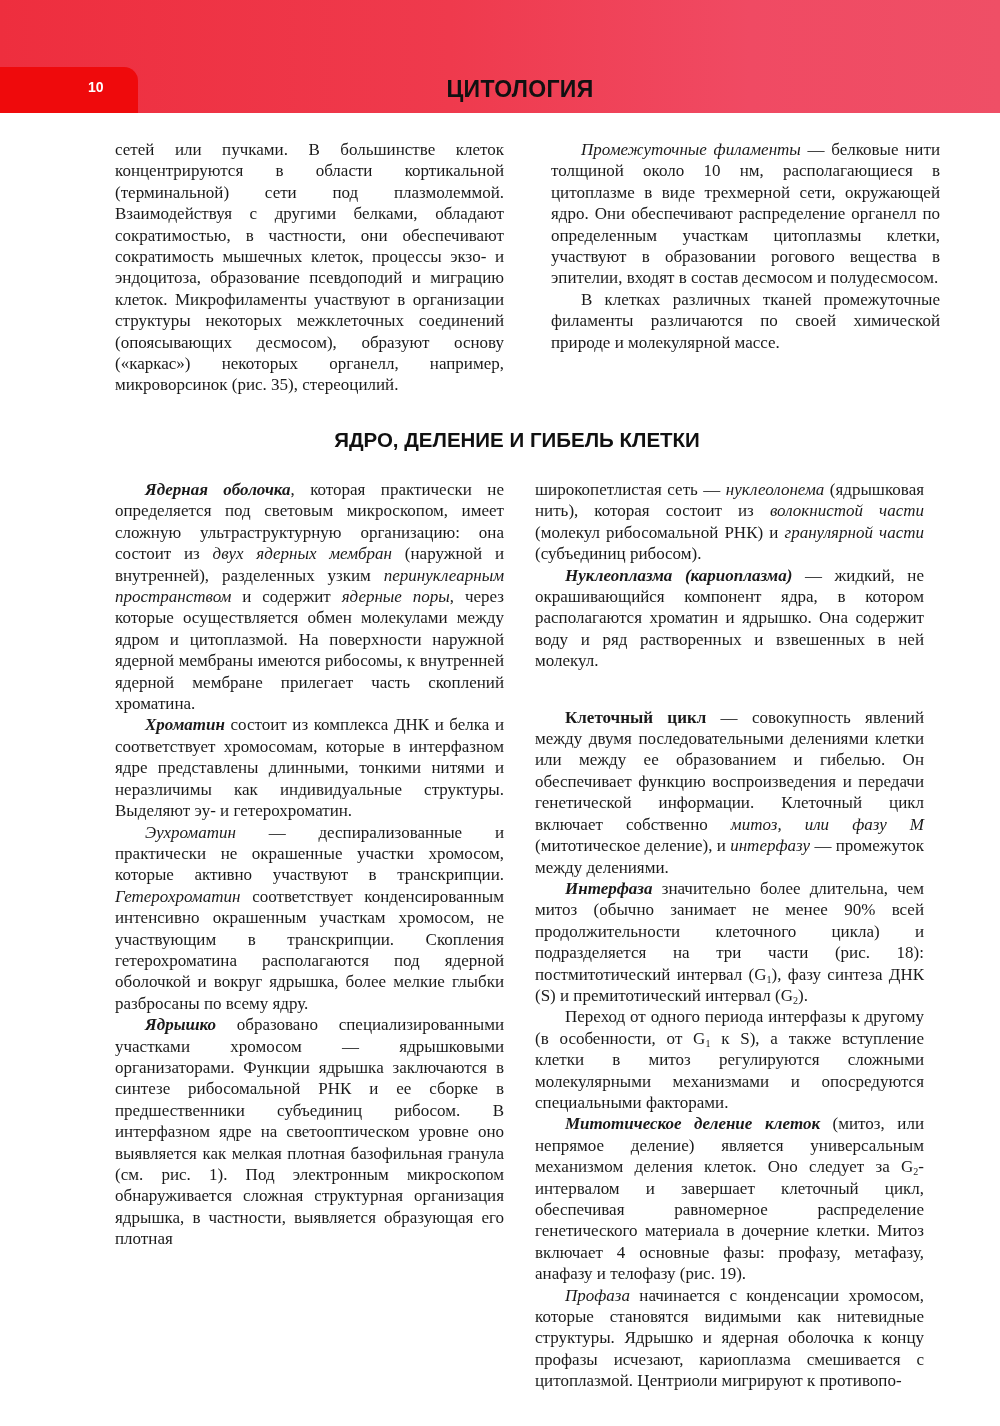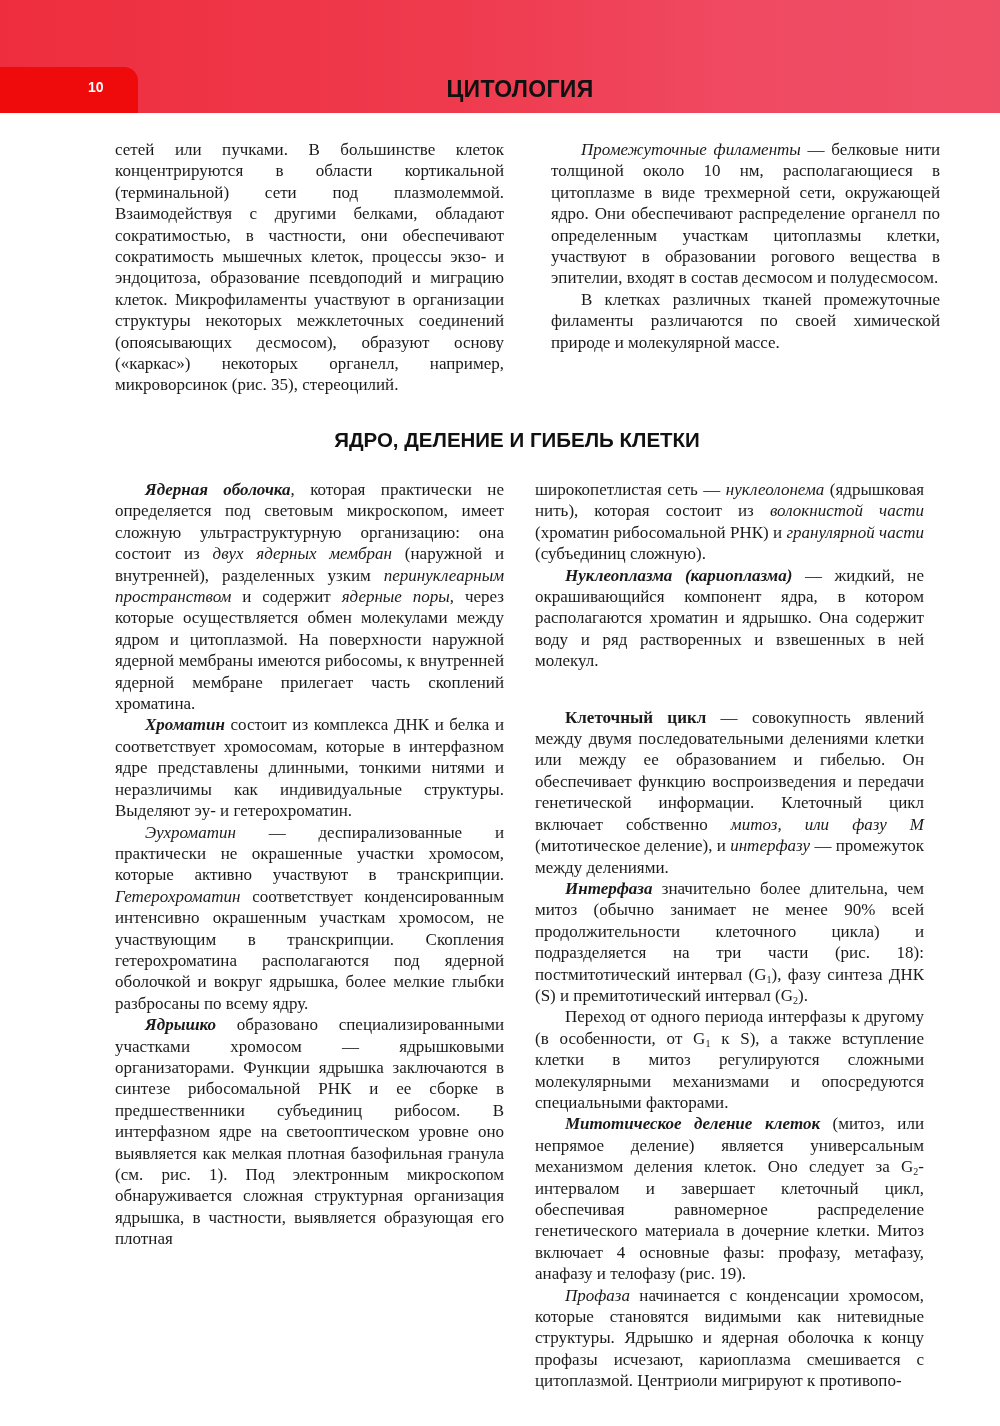--- a/index.html
+++ b/index.html
@@ -50,20 +50,20 @@
 <div class="section-heading">ЯДРО, ДЕЛЕНИЕ И ГИБЕЛЬ КЛЕТКИ</div>
 
 <div class="col left-main">
   <p><b class="bi">Ядерная оболочка</b><span>, которая практически не определяется под световым микроскопом, имеет сложную ультраструктурную организацию: она состоит из </span><i>двух ядерных мембран</i><span> (наружной и внутренней), разделенных узким </span><i>перинуклеарным пространством</i><span> и содержит </span><i>ядерные поры</i><span>, через которые осуществляется обмен молекулами между ядром и цитоплазмой. На поверхности наружной ядерной мембраны имеются рибосомы, к внутренней ядерной мембране прилегает часть скоплений хроматина.</span></p>
   <p><b class="bi">Хроматин</b><span> состоит из комплекса ДНК и белка и соответствует хромосомам, которые в интерфазном ядре представлены длинными, тонкими нитями и неразличимы как индивидуальные структуры. Выделяют эу- и гетерохроматин.</span></p>
   <p><i>Эухроматин</i><span> — деспирализованные и практически не окрашенные участки хромосом, которые активно участвуют в транскрипции. </span><i>Гетерохроматин</i><span> соответствует конденсированным интенсивно окрашенным участкам хромосом, не участвующим в транскрипции. Скопления гетерохроматина располагаются под ядерной оболочкой и вокруг ядрышка, более мелкие глыбки разбросаны по всему ядру.</span></p>
   <p><b class="bi">Ядрышко</b><span> образовано специализированными участками хромосом — ядрышковыми организаторами. Функции ядрышка заключаются в синтезе рибосомальной РНК и ее сборке в предшественники субъединиц рибосом. В интерфазном ядре на светооптическом уровне оно выявляется как мелкая плотная базофильная гранула (см. рис. 1). Под электронным микроскопом обнаруживается сложная структурная организация ядрышка, в частности, выявляется образующая его плотная</span></p>
 </div>
 
 <div class="col right-main">
-  <p class="noindent"><span>широкопетлистая сеть — </span><i>нуклеолонема</i><span> (ядрышковая нить), которая состоит из </span><i>волокнистой части</i><span> (хроматин рибосомальной РНК) и </span><i>гранулярной части</i><span> (субъединиц сложную).</span></p>
+  <p class="noindent"><span>широкопетлистая сеть — </span><i>нуклеолонема</i><span> (ядрышковая нить), которая состоит из </span><i>волокнистой части</i><span> (молекул рибосомальной РНК) и </span><i>гранулярной части</i><span> (субъединиц рибосом).</span></p>
   <p><b class="bi">Нуклеоплазма (кариоплазма)</b><span> — жидкий, не окрашивающийся компонент ядра, в котором располагаются хроматин и ядрышко. Она содержит воду и ряд растворенных и взвешенных в ней молекул.</span></p>
   <p class="gap"><b>Клеточный цикл</b><span> — совокупность явлений между двумя последовательными делениями клетки или между ее образованием и гибелью. Он обеспечивает функцию воспроизведения и передачи генетической информации. Клеточный цикл включает собственно </span><i>митоз, или фазу М</i><span> (митотическое деление), и </span><i>интерфазу</i><span> — промежуток между делениями.</span></p>
   <p><b class="bi">Интерфаза</b><span> значительно более длительна, чем митоз (обычно занимает не менее 90% всей продолжительности клеточного цикла) и подразделяется на три части (рис. 18): постмитотический интервал (G</span><sub>1</sub><span>), фазу синтеза ДНК (S) и премитотический интервал (G</span><sub>2</sub><span>).</span></p>
   <p><span>Переход от одного периода интерфазы к другому (в особенности, от G</span><sub>1</sub><span> к S), а также вступление клетки в митоз регулируются сложными молекулярными механизмами и опосредуются специальными факторами.</span></p>
   <p><b class="bi">Митотическое деление клеток</b><span> (митоз, или непрямое деление) является универсальным механизмом деления клеток. Оно следует за G</span><sub>2</sub><span>-интервалом и завершает клеточный цикл, обеспечивая равномерное распределение генетического материала в дочерние клетки. Митоз включает 4 основные фазы: профазу, метафазу, анафазу и телофазу (рис. 19).</span></p>
   <p><i>Профаза</i><span> начинается с конденсации хромосом, которые становятся видимыми как нитевидные структуры. Ядрышко и ядерная оболочка к концу профазы исчезают, кариоплазма смешивается с цитоплазмой. Центриоли мигрируют к противопо-</span></p>
 </div>
 
 </body></html>

